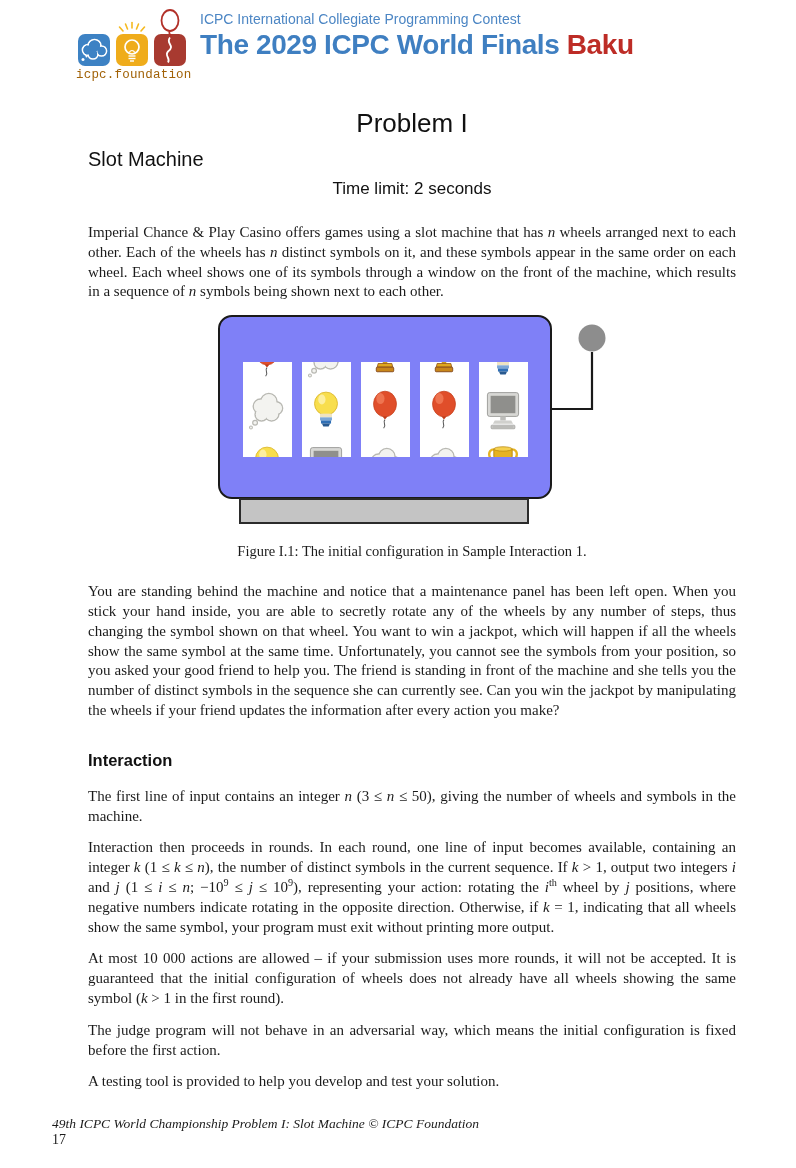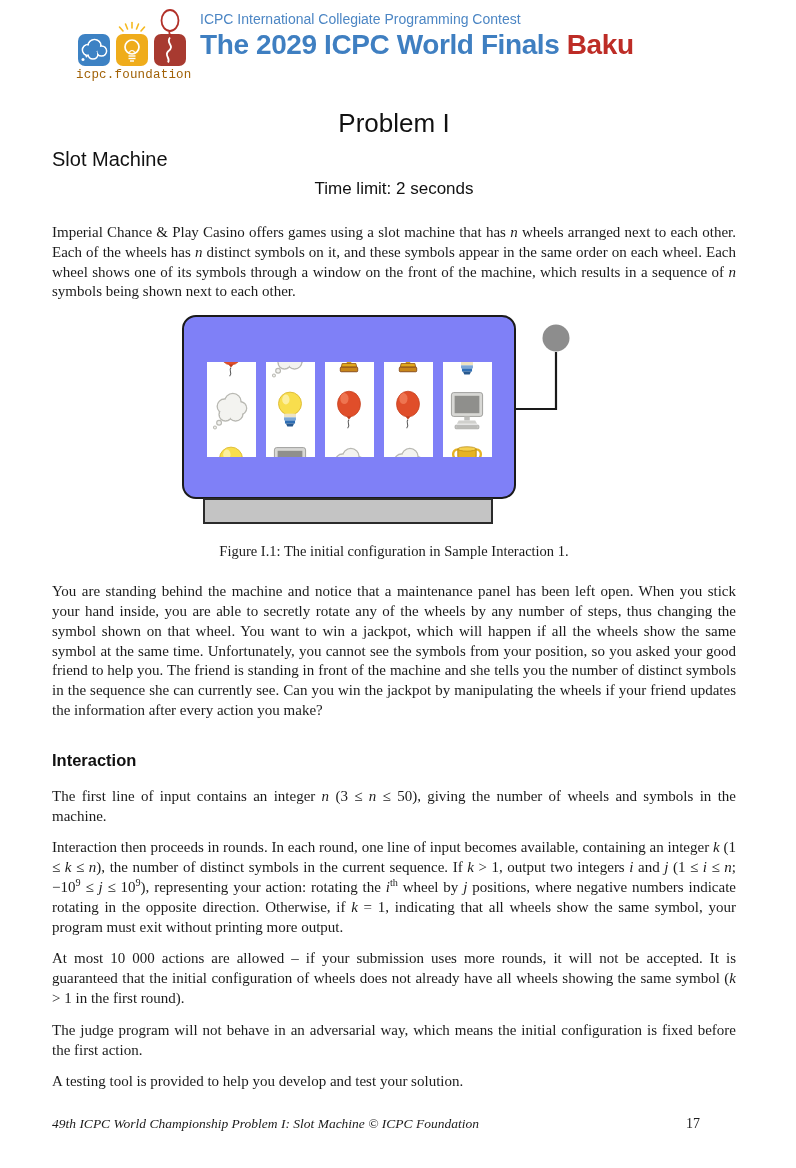--- a/index.html
+++ b/index.html
@@ -15,21 +15,21 @@
   .hdr-text{margin-left:12px;font-family:"Liberation Sans",sans-serif;padding-top:3px;}
   .h-line1{font-size:14px;color:#4c86c4;}
   .h-line2{font-size:28px;font-weight:bold;color:#3f7fc1;margin-top:2px;letter-spacing:-.4px;}
   .h-line2 .city{color:#bd2c26;}
   .h-line3{font-size:15px;margin-top:3px;color:#4c86c4;}
   .h-line3 .date{color:#c0362b;font-weight:bold;}
   .h-line3 .sep{color:#c0362b;font-weight:normal;}
   .h-line3 .host{font-weight:bold;color:#3f7fc1;}
 
   
-  .main{padding:108px 60px 0 52px;}
+  .main{padding:108px 60px 0 52px;margin-left:36px;}
   .ttl-problem{font-family:"Liberation Sans",sans-serif;font-weight:normal;font-size:26px;
                text-align:center;margin:0;color:#111;}
   .ttl-name{font-family:"Liberation Sans",sans-serif;font-weight:normal;font-size:20px;
             margin:9px 0 0;color:#111;}
   .ttl-limit{font-family:"Liberation Sans",sans-serif;font-weight:normal;font-size:17px;
              text-align:center;margin:8px 0 0;color:#111;}
   p.body{font-size:15px;line-height:19.8px;text-align:justify;margin:12px 0 0;}
   p.mt24{margin-top:24px;} p.mt22{margin-top:22px;} p.mt17{margin-top:17px;}
   sup{font-size:68%;line-height:0;vertical-align:super;}
   .sec-h{font-family:"Liberation Sans",sans-serif;font-size:16.5px;font-weight:bold;
@@ -45,21 +45,21 @@
   .sym{position:absolute;left:50%;width:44px;height:44px;margin-left:-22px;}
   .sym svg{width:100%;height:100%;display:block;}
   .sym.top{top:-26px;} .sym.mid{top:50%;margin-top:-22px;} .sym.bot{bottom:-30px;}
   .lever{position:absolute;left:463px;top:0;}
   .stand{position:absolute;left:151px;top:183px;width:286px;height:22px;
          background:#c4c4c4;border:2px solid #2b2b2b;}
   .caption{text-align:center;font-size:14.5px;margin-top:16px;}
 
   
   .footer{position:absolute;left:52px;right:96px;top:1116px;display:flex;
-          justify-content:space-between;align-items:baseline;}
+          justify-content:space-between;align-items:baseline;flex-direction:column;}
   .foot-left{font-style:italic;font-size:13.5px;}
   .foot-right{font-size:14px;}
 </style>
 </head>
 <body>
 
 <div class="page">
 
   <div class="hdr">
     <div class="logo">

